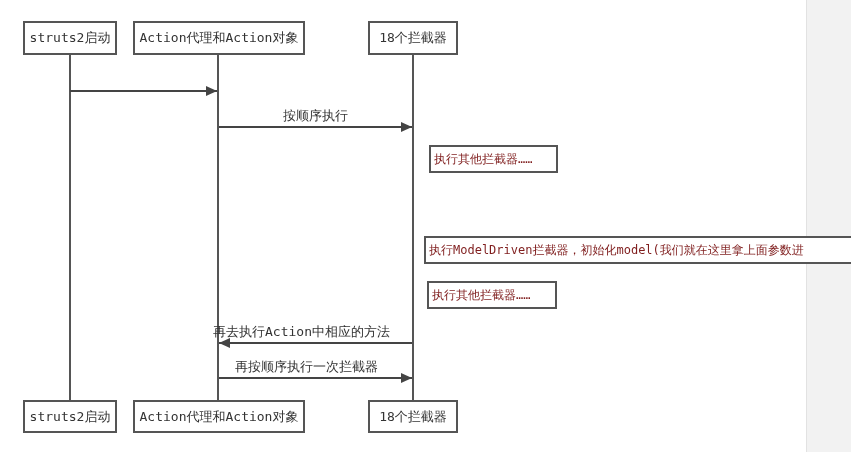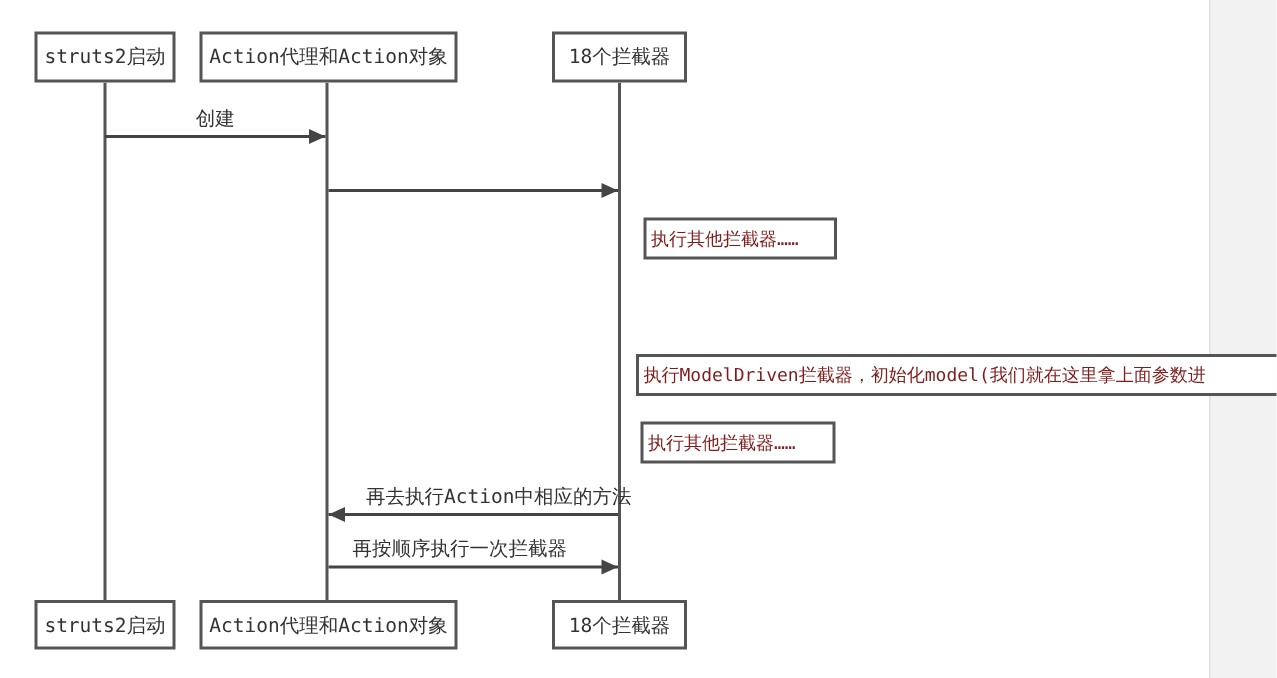--- a/index.html
+++ b/index.html
@@ -96,30 +96,30 @@
   <div class="lifeline" style="left:412px;"></div>
 
   <div class="pbox" style="left:23px;top:21px;width:94px;height:34px;">struts2启动</div>
   <div class="pbox" style="left:133px;top:21px;width:172px;height:34px;">Action代理和Action对象</div>
   <div class="pbox" style="left:368px;top:21px;width:90px;height:34px;">18个拦截器</div>
 
   <div class="pbox" style="left:23px;top:400px;width:94px;height:33px;">struts2启动</div>
   <div class="pbox" style="left:133px;top:400px;width:172px;height:33px;">Action代理和Action对象</div>
   <div class="pbox" style="left:368px;top:400px;width:90px;height:33px;">18个拦截器</div>
 
-  <div class="msg-label" style="left:70px;top:71px;width:147px;">创建</div>
   <div class="msg-line" style="left:70px;top:90px;width:147px;">
     <div class="arrowhead right"></div>
   </div>
 
+  <div class="msg-label" style="left:219px;top:107px;width:193px;">按顺序执行</div>
   <div class="msg-line" style="left:219px;top:126px;width:193px;">
     <div class="arrowhead right"></div>
   </div>
 
-  <div class="msg-label" style="left:236px;top:323px;width:193px;">再去执行Action中相应的方法</div>
+  <div class="msg-label" style="left:205px;top:323px;width:193px;">再去执行Action中相应的方法</div>
   <div class="msg-line" style="left:219px;top:342px;width:193px;">
     <div class="arrowhead left"></div>
   </div>
 
   <div class="msg-label" style="left:219px;top:358px;width:175px;">再按顺序执行一次拦截器</div>
   <div class="msg-line" style="left:219px;top:377px;width:193px;">
     <div class="arrowhead right"></div>
   </div>
 
   <div class="note" style="left:429px;top:145px;width:129px;">执行其他拦截器……</div>

